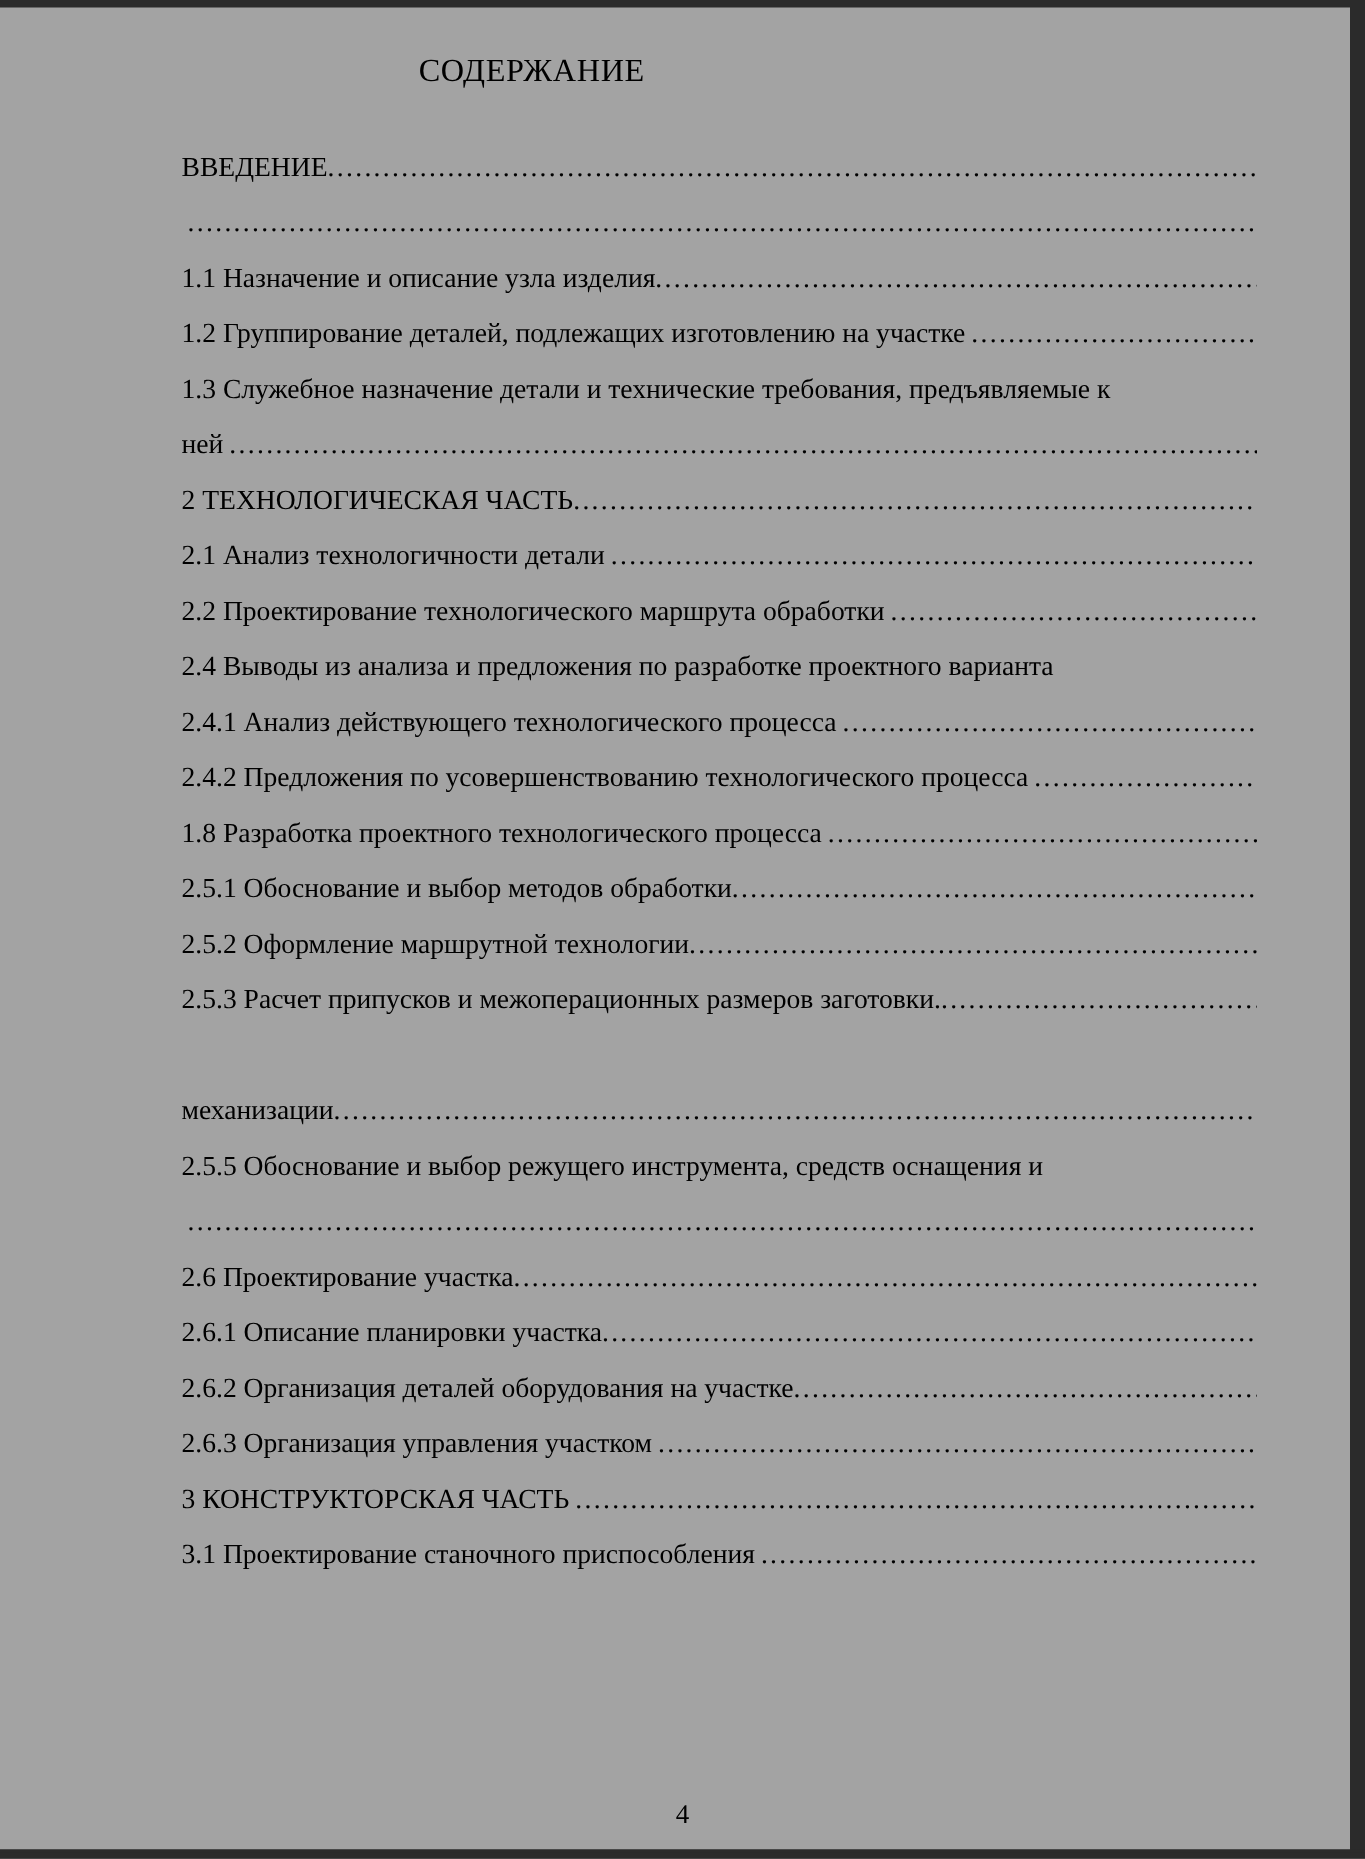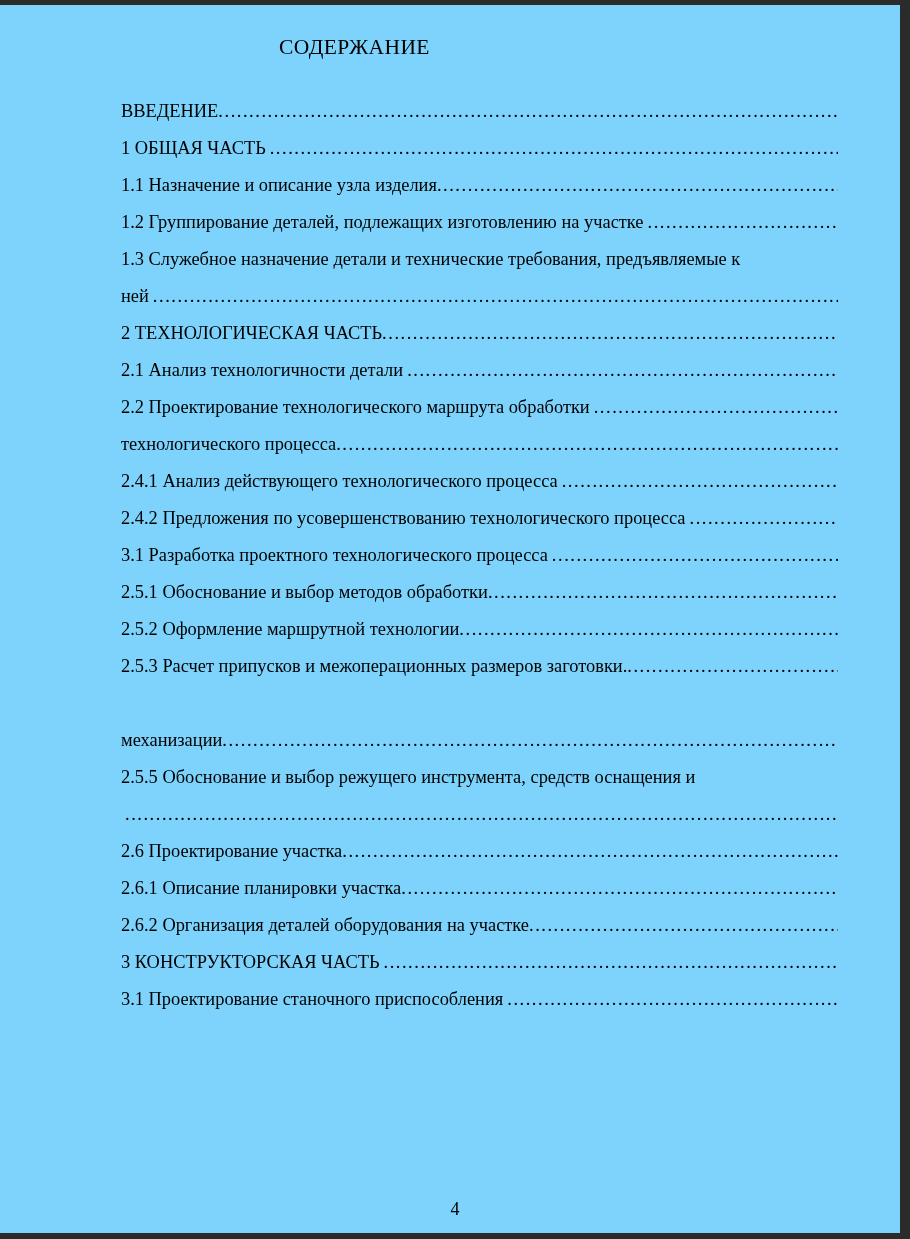--- a/index.html
+++ b/index.html
@@ -14,21 +14,21 @@
     font-family: "Liberation Serif", "DejaVu Serif", serif;
   }
 
   
   #page-sheet {
     position: absolute;
     left: 0px;
     top: 5px;
     width: 900px;
     height: 1228px;
-    background: #7dd3fc;
+    background: #a3a3a3;
     box-sizing: border-box;
   }
 
   
   #bottom-rule {
     position: absolute;
     left: 0px;
     top: 1233px;
     width: 910px;
     height: 2px;
@@ -118,21 +118,20 @@
   <div id="doc-title">
     <span class="title-inner">СОДЕРЖАНИЕ</span>
   </div>
 
   <div id="toc-list">
       <div class="toc-line">
         <span class="toc-text">ВВЕДЕНИЕ</span>
         <span class="toc-leader"></span>
       </div>
       <div class="toc-line">
-        <span class="toc-text">1 ОБЩАЯ ЧАСТЬ</span>
         <span class="toc-leader gap"></span>
       </div>
       <div class="toc-line">
         <span class="toc-text">1.1 Назначение и описание узла изделия</span>
         <span class="toc-leader"></span>
       </div>
       <div class="toc-line">
         <span class="toc-text">1.2 Группирование деталей, подлежащих изготовлению на участке</span>
         <span class="toc-leader gap"></span>
       </div>
@@ -149,34 +148,34 @@
         <span class="toc-leader"></span>
       </div>
       <div class="toc-line">
         <span class="toc-text">2.1 Анализ технологичности детали</span>
         <span class="toc-leader gap"></span>
       </div>
       <div class="toc-line">
         <span class="toc-text">2.2 Проектирование технологического маршрута обработки</span>
         <span class="toc-leader gap"></span>
       </div>
-      <div class="toc-line">
-        <span class="toc-text">технологического процесса</span>
+      <div class="toc-line no-leader">
+        <span class="toc-text">2.4 Выводы из анализа и предложения по разработке проектного варианта</span>
         <span class="toc-leader"></span>
       </div>
       <div class="toc-line">
         <span class="toc-text">2.4.1 Анализ действующего технологического процесса</span>
         <span class="toc-leader gap"></span>
       </div>
       <div class="toc-line">
         <span class="toc-text">2.4.2 Предложения по усовершенствованию технологического процесса</span>
         <span class="toc-leader gap"></span>
       </div>
       <div class="toc-line">
-        <span class="toc-text">3.1 Разработка проектного технологического процесса</span>
+        <span class="toc-text">1.8 Разработка проектного технологического процесса</span>
         <span class="toc-leader gap"></span>
       </div>
       <div class="toc-line">
         <span class="toc-text">2.5.1 Обоснование и выбор методов обработки</span>
         <span class="toc-leader"></span>
       </div>
       <div class="toc-line">
         <span class="toc-text">2.5.2 Оформление маршрутной технологии</span>
         <span class="toc-leader"></span>
       </div>
@@ -204,20 +203,24 @@
       </div>
       <div class="toc-line">
         <span class="toc-text">2.6.1 Описание планировки участка</span>
         <span class="toc-leader"></span>
       </div>
       <div class="toc-line">
         <span class="toc-text">2.6.2 Организация деталей оборудования на участке</span>
         <span class="toc-leader"></span>
       </div>
       <div class="toc-line">
+        <span class="toc-text">2.6.3 Организация управления участком</span>
+        <span class="toc-leader gap"></span>
+      </div>
+      <div class="toc-line">
         <span class="toc-text">3 КОНСТРУКТОРСКАЯ ЧАСТЬ</span>
         <span class="toc-leader gap"></span>
       </div>
       <div class="toc-line">
         <span class="toc-text">3.1 Проектирование станочного приспособления</span>
         <span class="toc-leader gap"></span>
       </div>
     </div>
 
   <div id="page-number">4</div>

